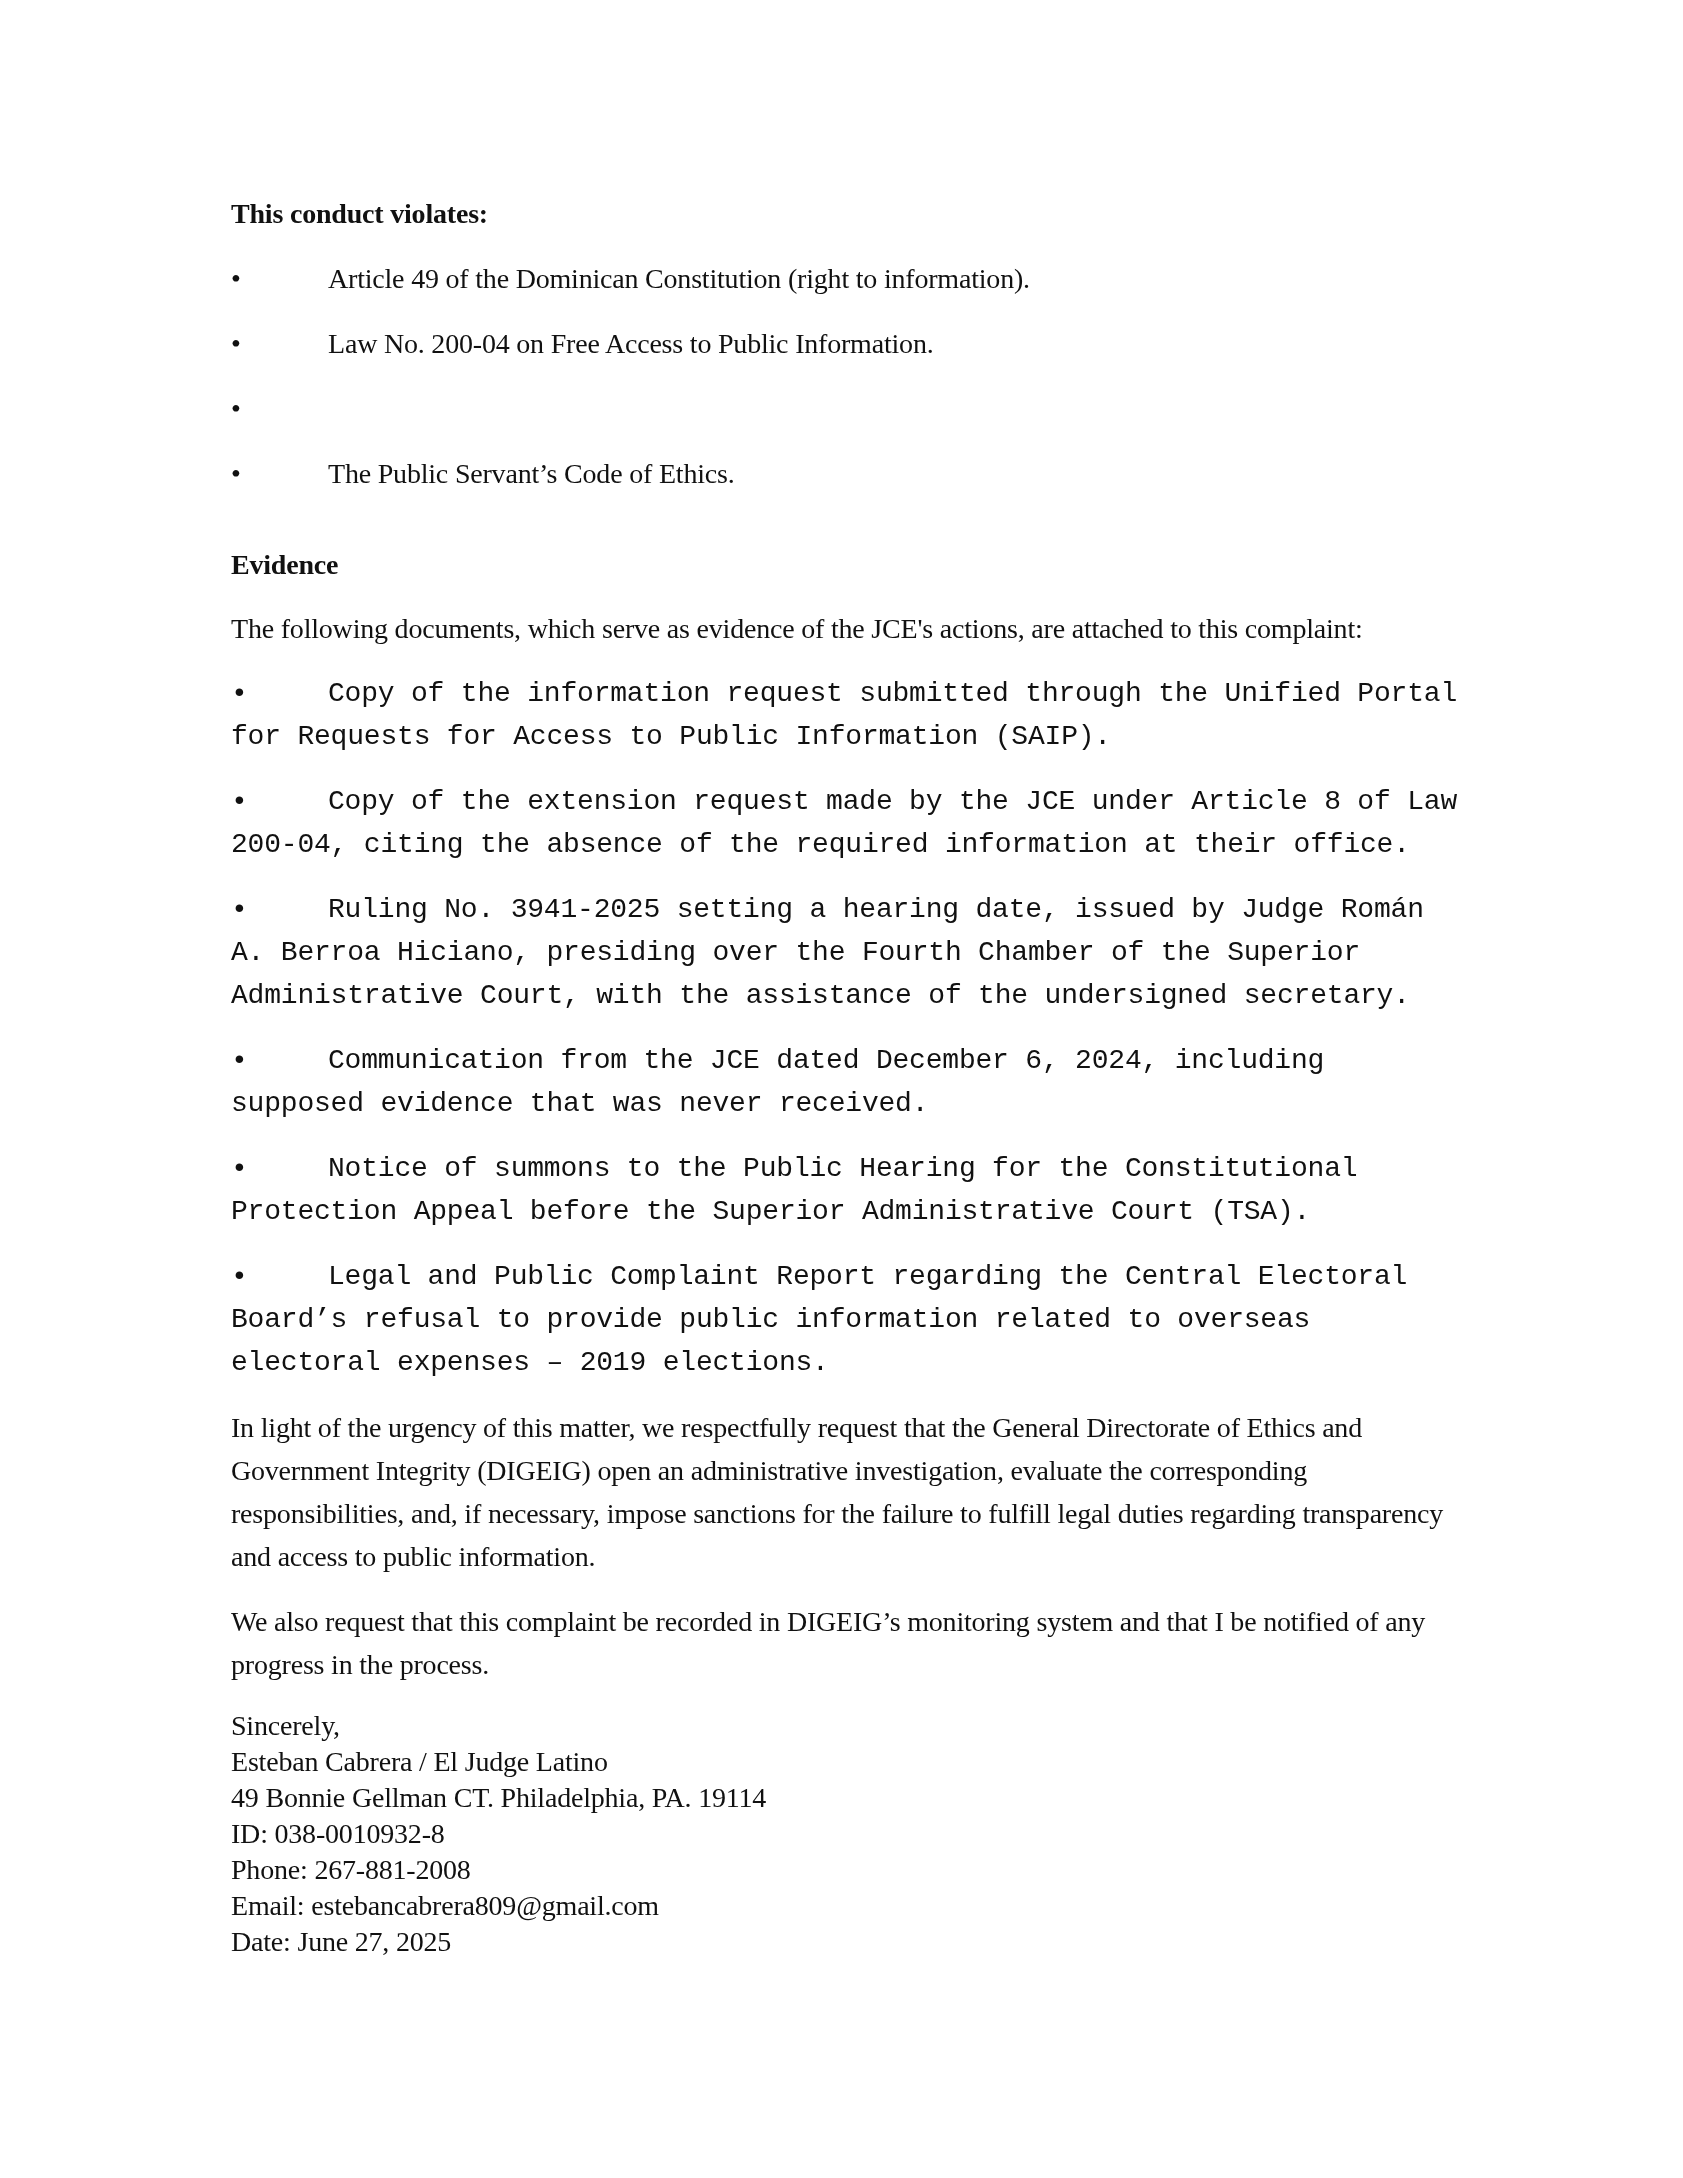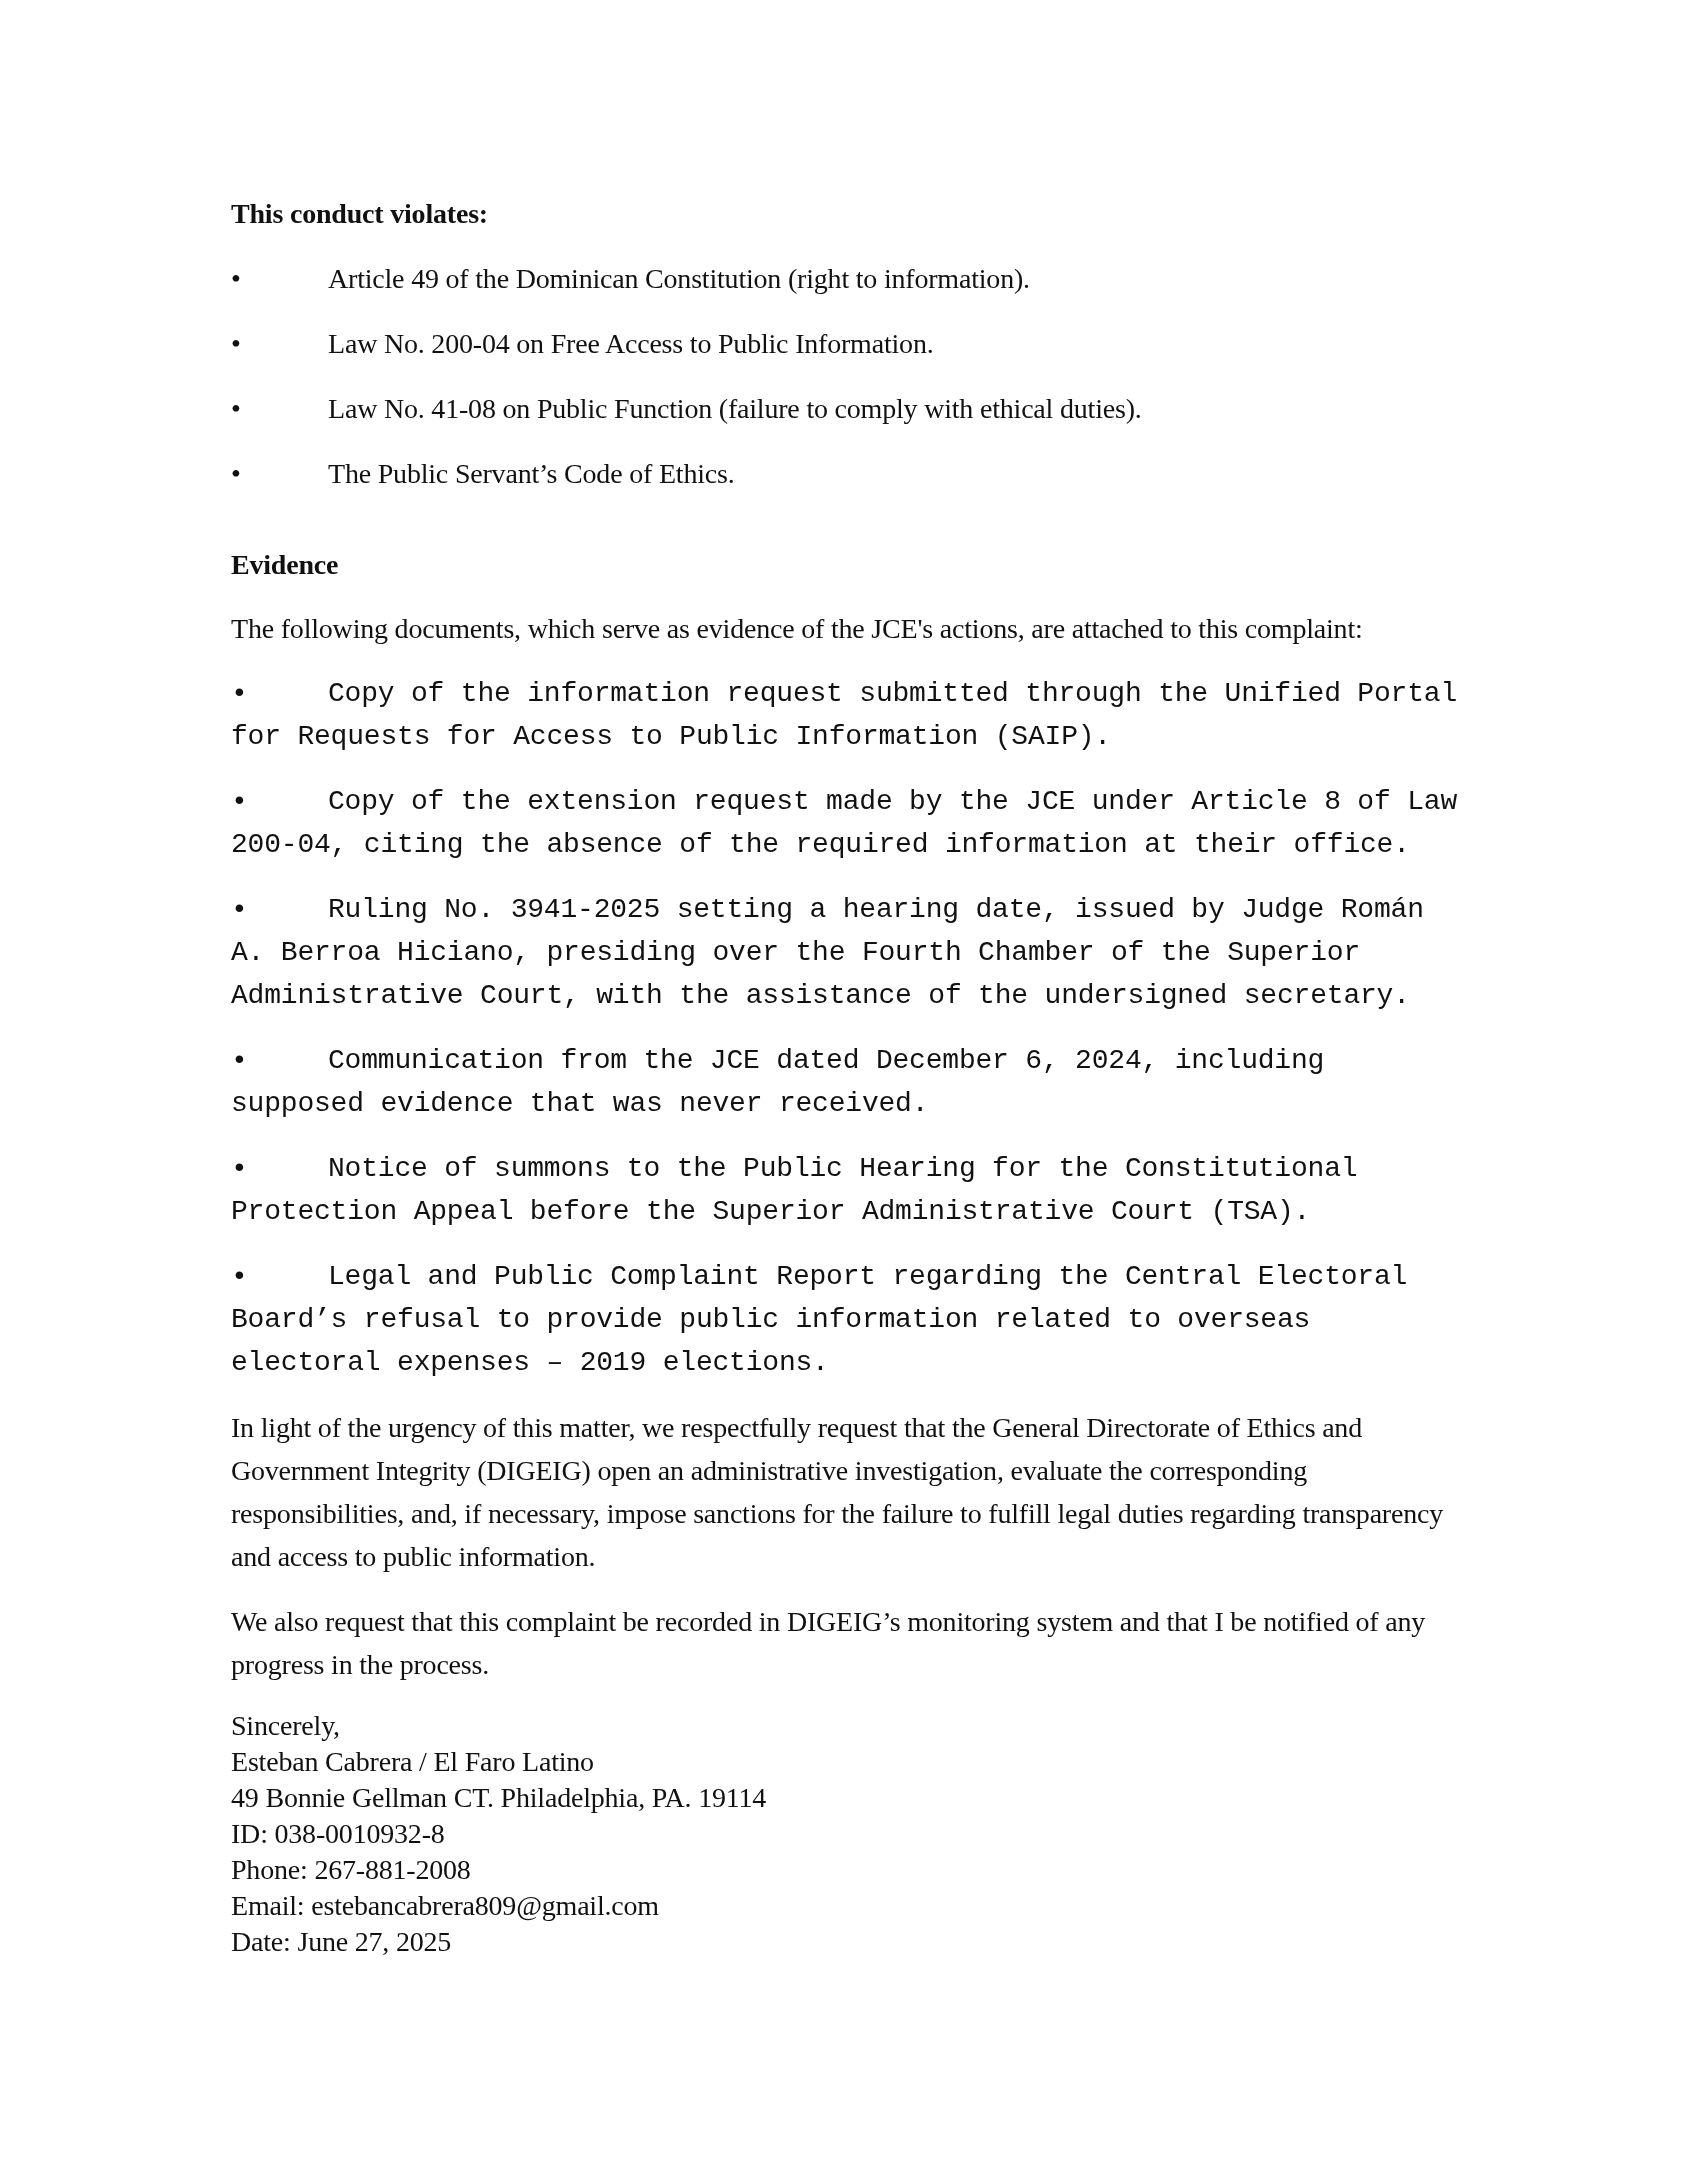--- a/index.html
+++ b/index.html
@@ -66,21 +66,20 @@
     <div class="bullet-simple">
       <span class="dot">•</span>
       <span>Article 49 of the Dominican Constitution (right to information).</span>
     </div>
     <div class="bullet-simple">
       <span class="dot">•</span>
       <span>Law No. 200-04 on Free Access to Public Information.</span>
     </div>
     <div class="bullet-simple">
       <span class="dot">•</span>
-      <span>Law No. 41-08 on Public Function (failure to comply with ethical duties).</span>
     </div>
     <div class="bullet-simple">
       <span class="dot">•</span>
       <span>The Public Servant’s Code of Ethics.</span>
     </div>
   </div>
 
   <p class="heading h2">Evidence</p>
 
   <p class="para">The following documents, which serve as evidence of the JCE's actions, are attached to this complaint:</p>
@@ -105,21 +104,21 @@
       <span class="dot">•</span><span>Legal and Public Complaint Report regarding the Central Electoral Board’s refusal to provide public information related to overseas electoral expenses – 2019 elections.</span>
     </div>
   </div>
 
   <p class="para">In light of the urgency of this matter, we respectfully request that the General Directorate of Ethics and Government Integrity (DIGEIG) open an administrative investigation, evaluate the corresponding responsibilities, and, if necessary, impose sanctions for the failure to fulfill legal duties regarding transparency and access to public information.</p>
 
   <p class="para">We also request that this complaint be recorded in DIGEIG’s monitoring system and that I be notified of any progress in the process.</p>
 
   <div class="signature">
     <div>Sincerely,</div>
-    <div>Esteban Cabrera / El Faro Latino</div>
+    <div>Esteban Cabrera / El Judge Latino</div>
     <div>49 Bonnie Gellman CT. Philadelphia, PA. 19114</div>
     <div>ID: 038-0010932-8</div>
     <div>Phone: 267-881-2008</div>
     <div>Email: estebancabrera809@gmail.com</div>
     <div>Date: June 27, 2025</div>
   </div>
 
 </div>
 
 

